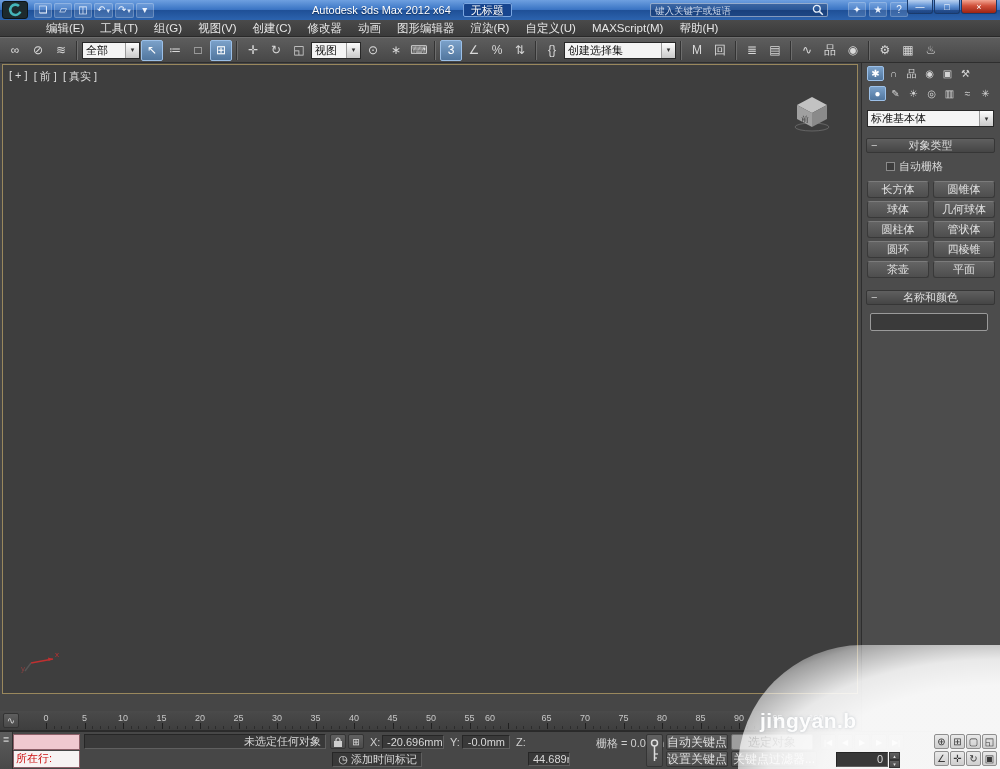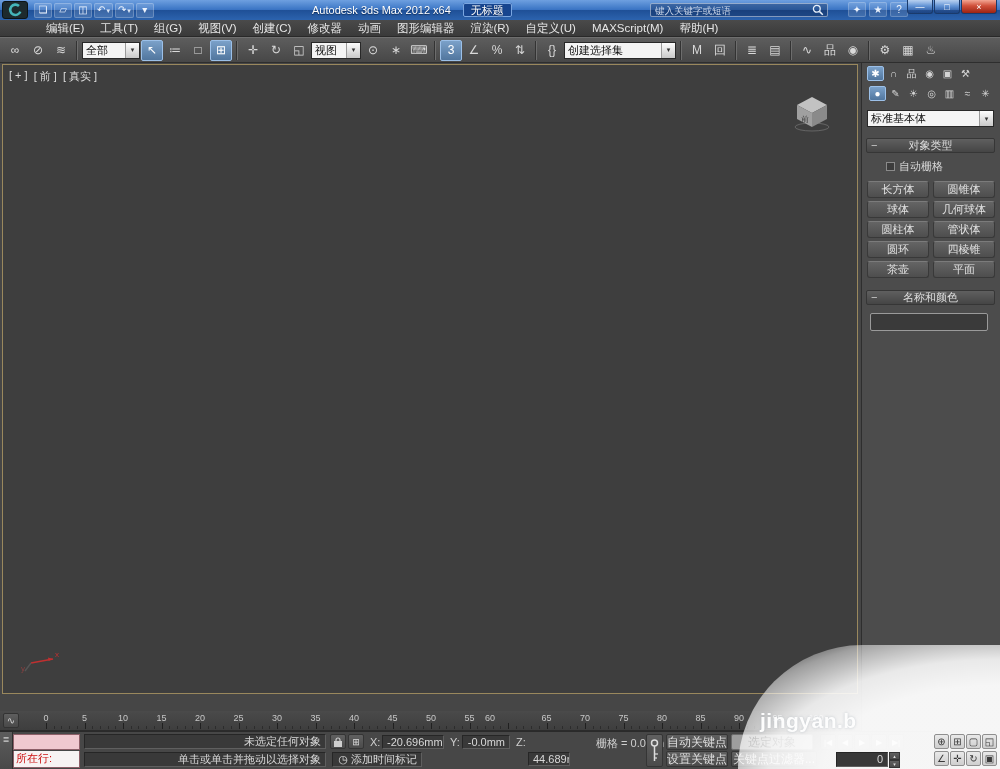--- a/index.html
+++ b/index.html
@@ -468,21 +468,20 @@
   <div class="statusbar">
     <div class="sb-abs listener-strip">
       <span>≣</span>
     </div>
     <div class="sb-abs macro-row"></div>
     <div class="sb-abs listener-row">
       <span>所在行:</span>
     </div>
 
     <div class="sb-abs sunken" style="left:84px;top:2px;width:242px;height:15px">未选定任何对象</div>
-    <div class="sb-abs sunken" style="left:84px;top:20px;width:242px;height:15px">单击或单击并拖动以选择对象</div>
 
     <div class="sb-abs sb-btn" style="left:330px;top:2px;width:16px;height:15px">
       <svg width="8" height="10" viewBox="0 0 8 10">
         <rect y="4" width="8" height="6" fill="#cfcfcf"></rect>
         <path d="M2 4 V3 a2 2 0 0 1 4 0 V4" fill="none" stroke="#cfcfcf" stroke-width="1.2"></path>
       </svg>
     </div>
     <div class="sb-abs sb-btn" style="left:348px;top:2px;width:16px;height:15px;font-size:9px">⊞</div>
 
     <div class="sb-abs sb-label" style="left:370px;top:4px">X:</div>

